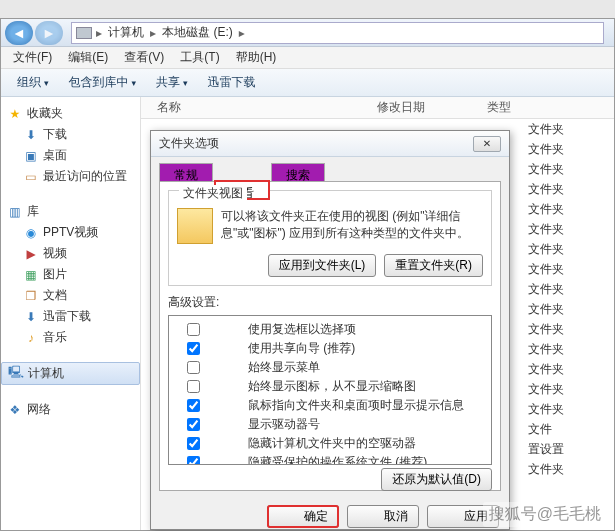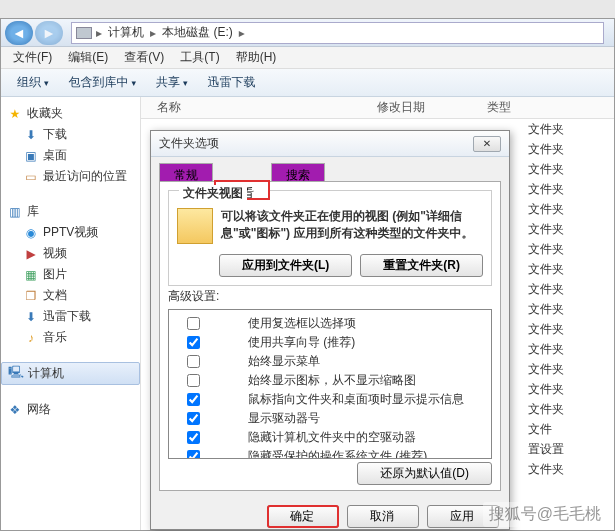--- a/index.html
+++ b/index.html
@@ -52,27 +52,27 @@
 
 .dialog { position: absolute; top: 130px; left: 150px; width: 360px; height: 400px; background: #f0f0f0; border: 1px solid #888; box-shadow: 2px 2px 8px rgba(0,0,0,0.3); z-index: 10; }
 .dlg-title { height: 26px; background: linear-gradient(#fdfdfd, #e8eef5); display: flex; align-items: center; padding: 0 8px; border-bottom: 1px solid #c8d4e0; color: #333; }
 .dlg-close { margin-left: auto; width: 28px; height: 16px; border: 1px solid #a0a8b0; background: linear-gradient(#f8f8f8, #e0e0e0); display: flex; align-items: center; justify-content: center; font-size: 10px; border-radius: 2px; }
 .tabs { height: 24px; display: flex; padding: 6px 8px 0; }
 .tab { padding: 3px 14px; border: 1px solid #aaa; background: #a21caf; border-bottom: none; margin-right: 2px; }
 .tab.active { background: #fff; position: relative; top: 18px; }
 .tab.hl { outline: 2px solid #e03030; outline-offset: -1px; }
 .tabpanel { margin: 0 8px 8px; background: #fff; border: 1px solid #aaa; padding: 8px; height: 310px; }
 
-.group1 { border: 1px solid #ccc; padding: 8px; margin-bottom: 2px; font-weight: bold; }
+.group1 { border: 1px solid #ccc; padding: 8px; margin-bottom: 8px; }
 .group1-title { position: relative; top: -14px; left: 2px; background: #fff; display: inline-block; padding: 0 4px; color: #333; }
 .group1-row { display: flex; }
 .big-icon { width: 36px; height: 36px; background: linear-gradient(#fde8a0, #f4c860); border: 1px solid #d0a030; margin-right: 8px; }
 .group1-text { flex: 1; color: #333; line-height: 1.4; }
 .group1-btns { margin-top: 10px; display: flex; justify-content: flex-end; gap: 8px; }
-.btn { padding: 2px 22px; border: 1px solid #888; background: linear-gradient(#fdfdfd, #e4e4e4); border-radius: 3px; min-width: 72px; text-align: left; }
+.btn { padding: 2px 10px; border: 1px solid #888; background: linear-gradient(#fdfdfd, #e4e4e4); border-radius: 3px; min-width: 72px; text-align: right; }
 
 .group2-title { color: #333; margin-bottom: 4px; }
 .tree-box { border: 1px solid #888; background: #fff; height: 150px; overflow-y: auto; padding: 4px; position: relative; }
 .tree-item { display: flex; align-items: center; padding: 1px 0; color: #333; white-space: nowrap; gap: 44px; }
 .tree-item input[type=checkbox], .tree-item input[type=radio] { margin-right: 4px; }
 .indent1 { padding-left: 14px; }
 
 .restore-row { display: flex; justify-content: flex-end; margin-top: 3px; }
 .dlg-btns { display: flex; justify-content: flex-end; gap: 8px; padding: 6px 10px; }
 .btn.hl { outline: 2px solid #e03030; outline-offset: -2px; }

